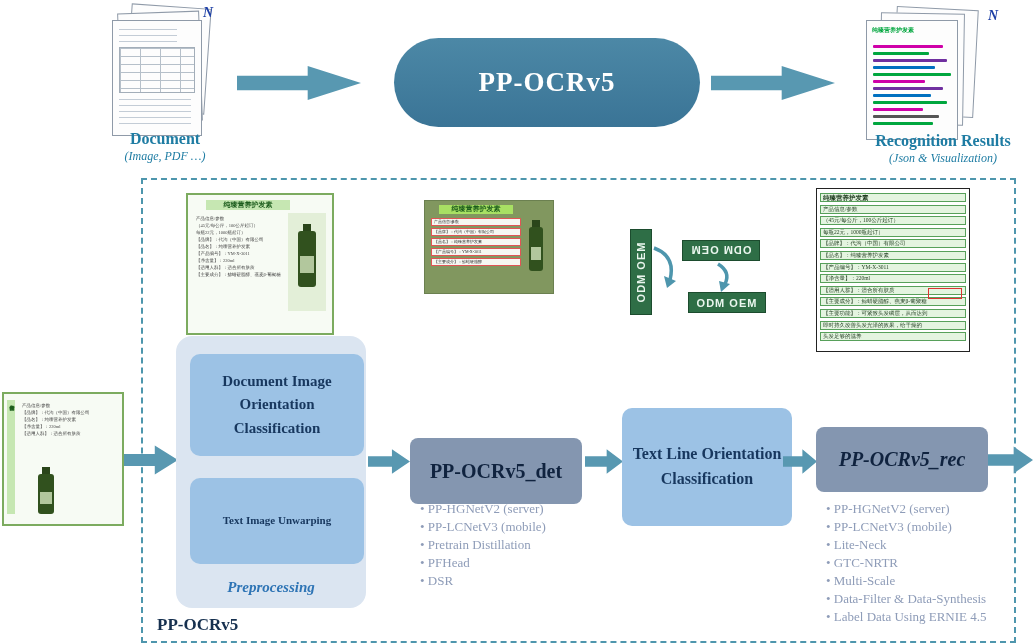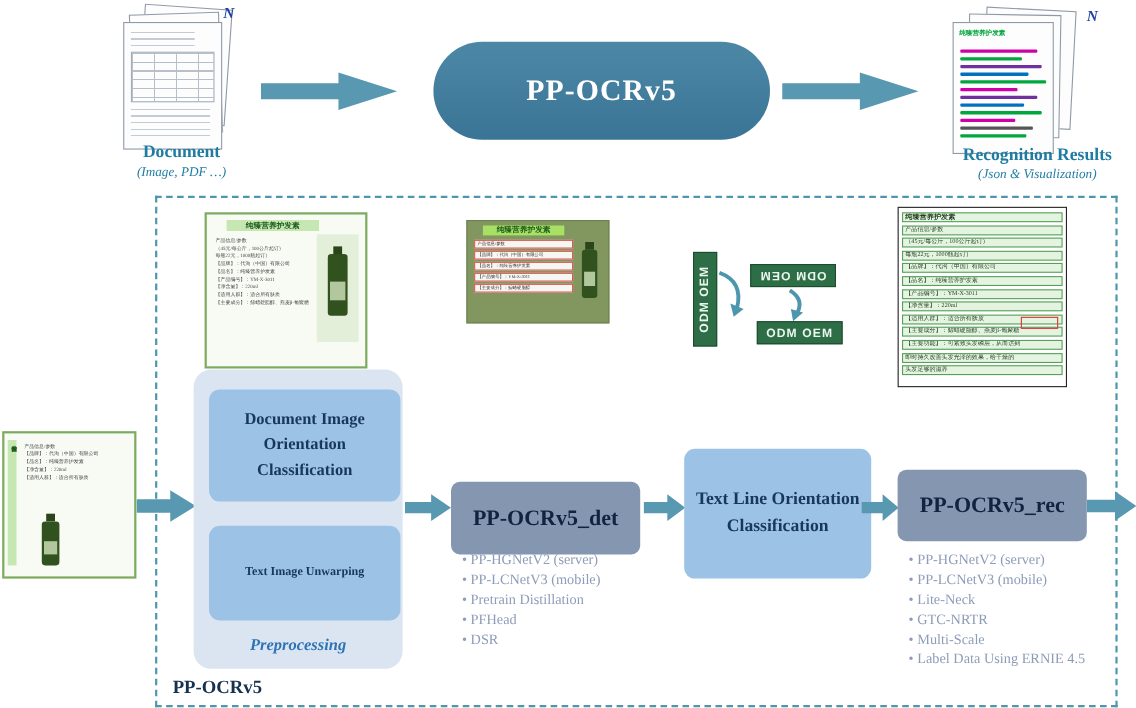--- a/index.html
+++ b/index.html
@@ -60,21 +60,21 @@
              display:flex;align-items:center;justify-content:center;text-align:center;padding:6px;line-height:1.55;}
   #pre-1{left:14px;top:18px;width:162px;height:90px;font-size:15px;}
   #pre-2{left:14px;top:142px;width:162px;height:74px;font-size:11px;}
   #pre-label{position:absolute;left:176px;top:579px;width:190px;text-align:center;color:#2e74b5;
              font-style:italic;font-weight:bold;font-size:15px;}
 
   
   .gray-node{position:absolute;background:#8496b0;border-radius:8px;color:#10233f;font-weight:bold;
              display:flex;align-items:center;justify-content:center;}
   #det-node{left:410px;top:438px;width:172px;height:66px;font-size:20px;}
-  #rec-node{left:816px;top:427px;width:172px;height:65px;font-size:20px;}
+  #rec-node{left:816px;top:427px;width:172px;height:65px;font-size:20px;font-style:italic;}
   #tl-node{left:622px;top:408px;width:158px;height:106px;font-size:16px;}
 
   .feat-list{position:absolute;margin:0;padding:0;list-style:none;color:#8e9cb8;font-size:13px;line-height:18px;}
   .feat-list li::before{content:"•   ";}
   #det-feats{left:420px;top:500px;}
   #rec-feats{left:826px;top:500px;}
 
   
   .gcard{position:absolute;background:#f7fbf4;border:2px solid #7cab5f;}
   #s1{left:186px;top:193px;width:144px;height:138px;}
@@ -266,18 +266,19 @@
 
   <div id="arr-3" class="arrow"></div>
 
   <div id="rec-node" class="gray-node">PP-OCRv5_rec</div>
   <ul id="rec-feats" class="feat-list">
     <li>PP-HGNetV2 (server)</li>
     <li>PP-LCNetV3 (mobile)</li>
     <li>Lite-Neck</li>
     <li>GTC-NRTR</li>
     <li>Multi-Scale</li>
+    <li>Data-Filter &amp; Data-Synthesis</li>
     <li>Label Data Using ERNIE 4.5</li>
   </ul>
 
   <div id="arr-out" class="arrow"></div>
 
 </div>
 
 </body></html>

